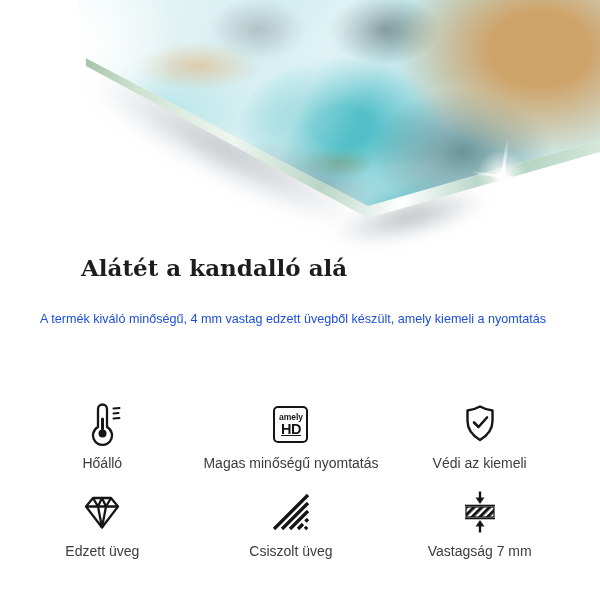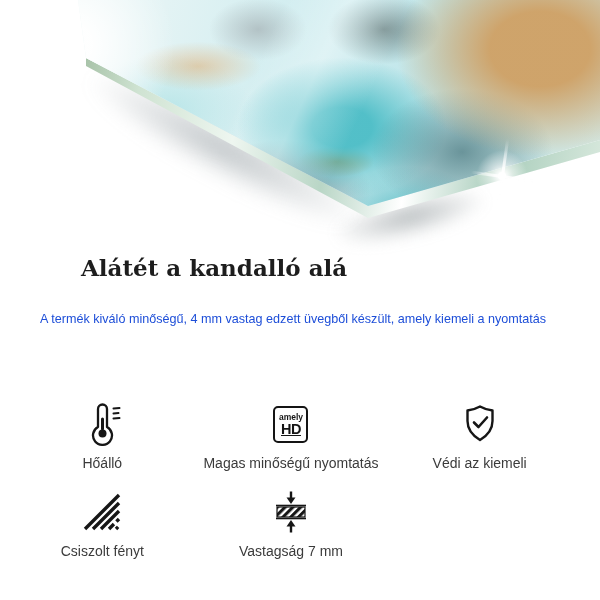--- a/index.html
+++ b/index.html
@@ -119,32 +119,41 @@
     <div class="feature">
       <div class="icon-box">
         <svg class="icon-svg" width="44" height="44" viewBox="0 0 44 44" stroke-linecap="round" stroke-linejoin="round">
           <path d="M22 4.5 C18.5 6.5 13.5 8 9.5 8.5 L9.5 19 C9.5 27.5 14.5 33.5 22 38 C29.5 33.5 34.5 27.5 34.5 19 L34.5 8.5 C30.5 8 25.5 6.5 22 4.5 Z" stroke-width="2.4"></path>
           <path d="M16 20.5 L20.5 25 L29 15.5" stroke-width="2.6"></path>
         </svg>
       </div>
       <span class="feature-label">Védi az kiemeli</span>
     </div>
 
+    <div class="feature">
+      <div class="icon-box">
+        <svg class="icon-svg" width="44" height="44" viewBox="0 0 44 44" stroke-width="2.2" stroke-linejoin="round">
+          <path d="M13 8 L31 8 L38 16.5 L22 37.5 L6 16.5 Z"></path>
+          <path d="M6 16.5 L38 16.5 M13 8 L18 16.5 L22 8 L26 16.5 L31 8 M18 16.5 L22 37.5 M26 16.5 L22 37.5"></path>
+        </svg>
+      </div>
+      <span class="feature-label">Edzett üveg</span>
+    </div>
 
     <div class="feature">
       <div class="icon-box">
         <svg width="44" height="44" viewBox="0 0 44 44" stroke="#161616" fill="none" stroke-width="3.4" stroke-linecap="butt">
           <line x1="5" y1="39" x2="39" y2="5"></line>
           <line x1="13" y1="39" x2="39" y2="13"></line>
           <line x1="21" y1="39" x2="39" y2="21"></line>
           <line x1="29" y1="39" x2="39" y2="29" stroke-dasharray="7 3.5"></line>
           <line x1="36" y1="39" x2="40" y2="35" stroke-dasharray="3 3"></line>
         </svg>
       </div>
-      <span class="feature-label">Csiszolt fényt</span>
+      <span class="feature-label">Csiszolt üveg</span>
     </div>
 
     <div class="feature">
       <div class="icon-box">
         <svg width="44" height="44" viewBox="0 0 44 44" stroke="#161616" fill="none">
           <defs>
             <pattern id="hp" patternUnits="userSpaceOnUse" width="5.5" height="5.5" patternTransform="rotate(45)">
               <line x1="1.5" y1="0" x2="1.5" y2="5.5" stroke="#161616" stroke-width="3.2"></line>
             </pattern>
           </defs>

